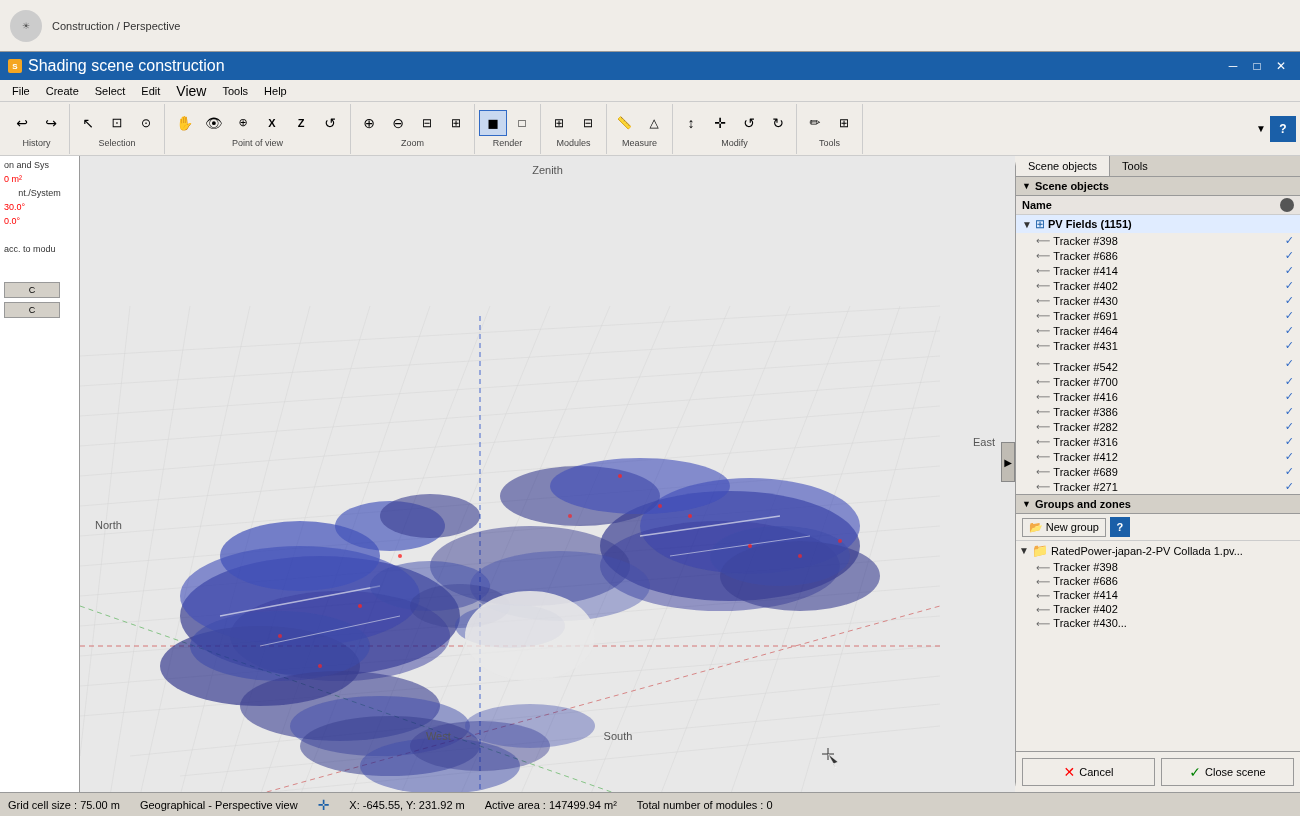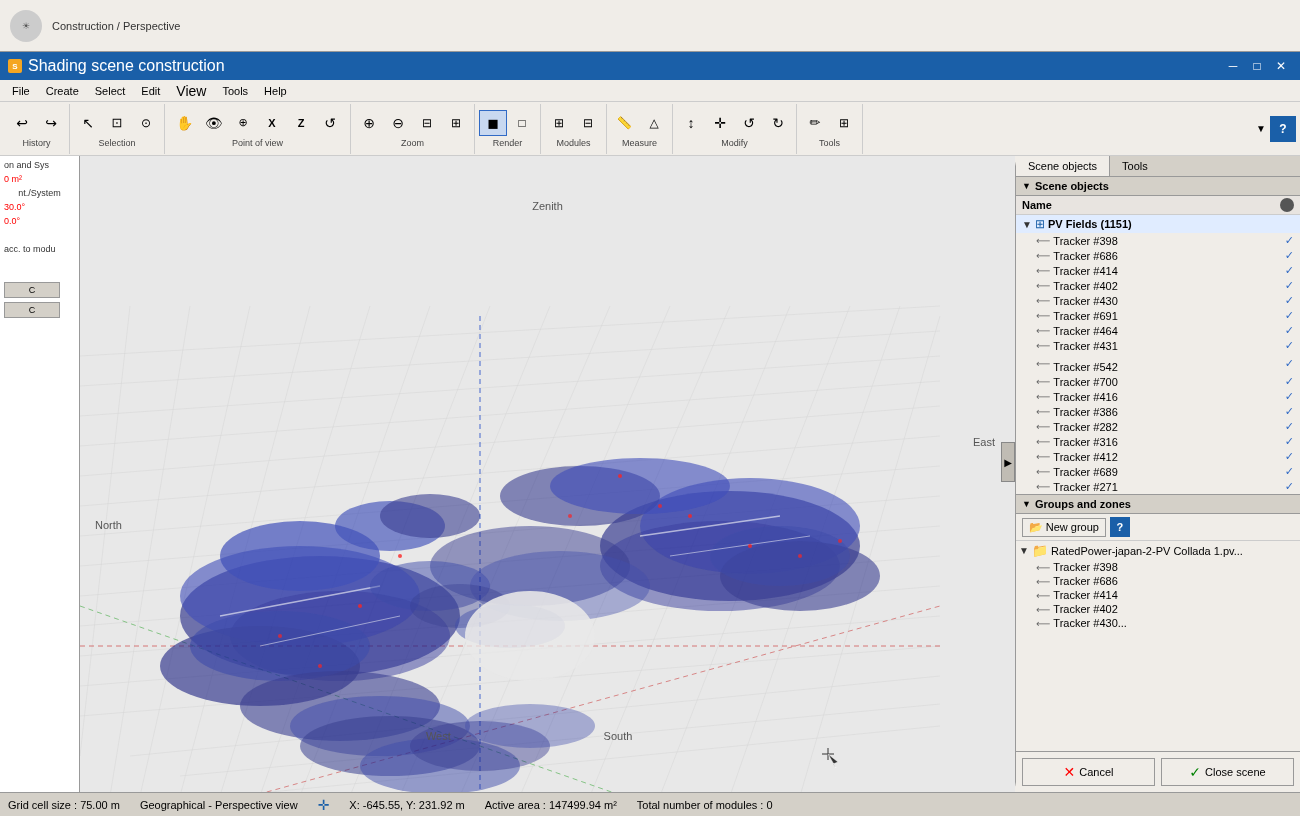--- a/index.html
+++ b/index.html
@@ -254,21 +254,21 @@
           <ellipse cx="350" cy="360" rx="50" ry="22" fill="#1a2080" opacity="0.6"></ellipse>
         </g>
 
         <g transform="translate(748,598)">
           <line x1="-6" y1="0" x2="6" y2="0" stroke="#333" stroke-width="1"></line>
           <line x1="0" y1="-6" x2="0" y2="6" stroke="#333" stroke-width="1"></line>
           <path d="M0,0 L8,14 L5,10 L10,8 Z" fill="#333" stroke="white" stroke-width="0.5"></path>
         </g>
       </svg>
 
-      <div style="position:absolute;top:8px;left:50%;transform:translateX(-50%);font-size:11px;color:#555;margin-top:36px;">Zenith</div>
+      <div style="position:absolute;top:8px;left:50%;transform:translateX(-50%);font-size:11px;color:#555;">Zenith</div>
       <div style="position:absolute;right:20px;top:44%;font-size:11px;color:#555;">East</div>
       <div style="position:absolute;left:15px;top:57%;font-size:11px;color:#555;">North</div>
       <div style="position:absolute;bottom:50px;left:37%;font-size:11px;color:#555;">West</div>
       <div style="position:absolute;bottom:50px;left:56%;font-size:11px;color:#555;">South</div>
 
       <div style="position:absolute;right:0;top:45%;width:14px;height:40px;background:#c0bcb4;border:1px solid #888;cursor:pointer;display:flex;align-items:center;justify-content:center;font-size:10px;">▶</div>
     </div>
 
     <div style="width:285px;background:#f0ede8;border-left:1px solid #999;display:flex;flex-direction:column;border-radius:10px;">
 

